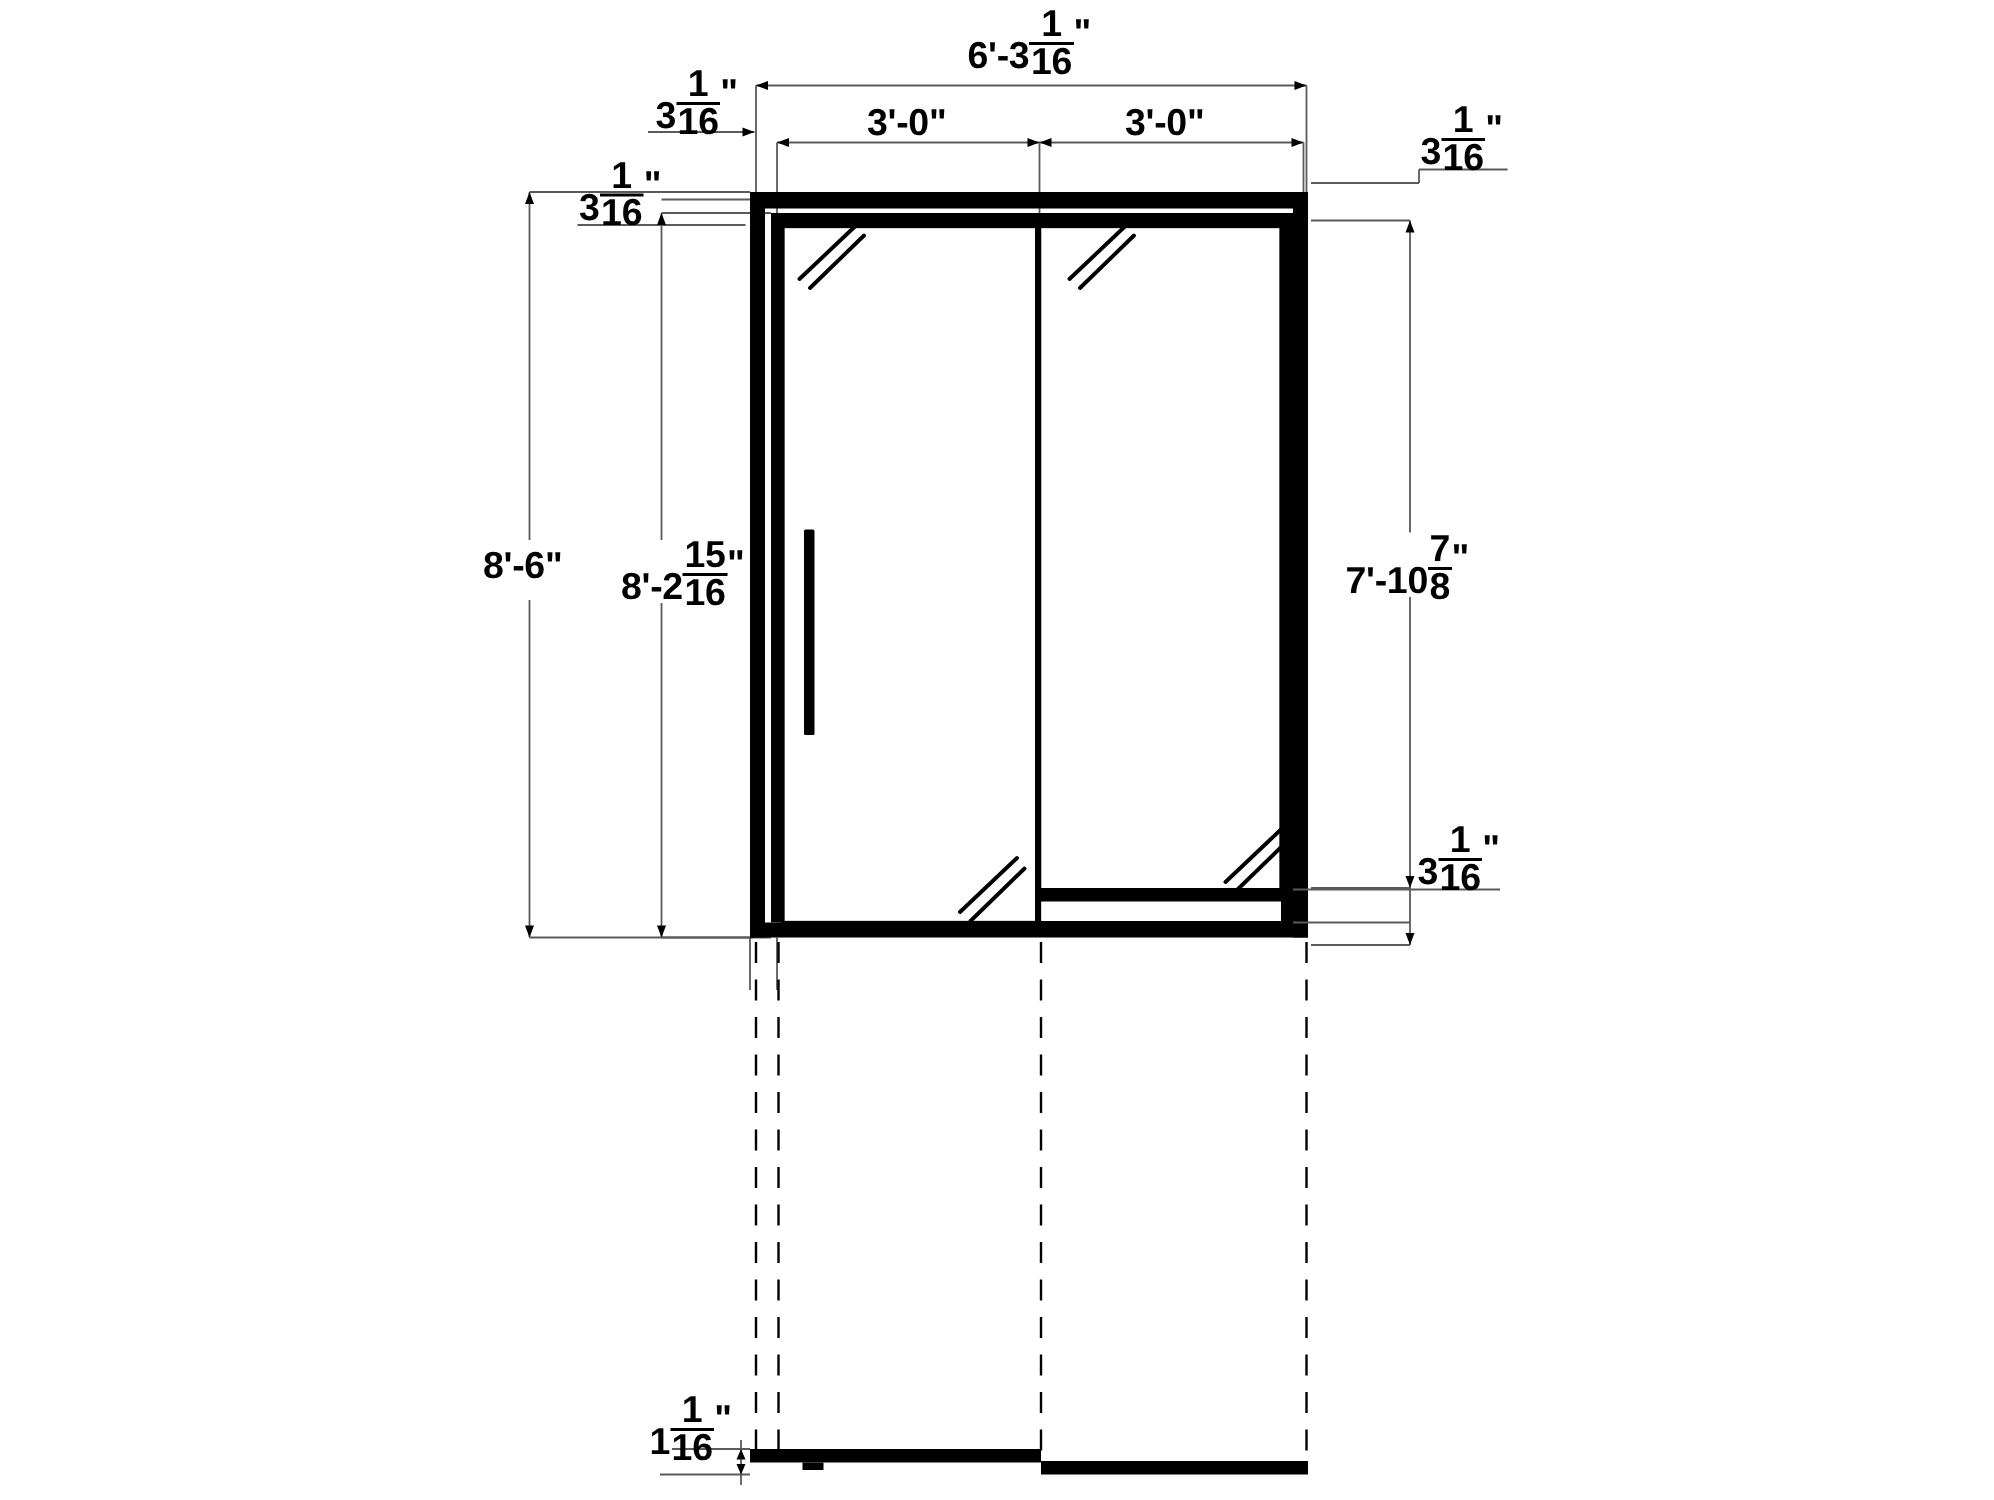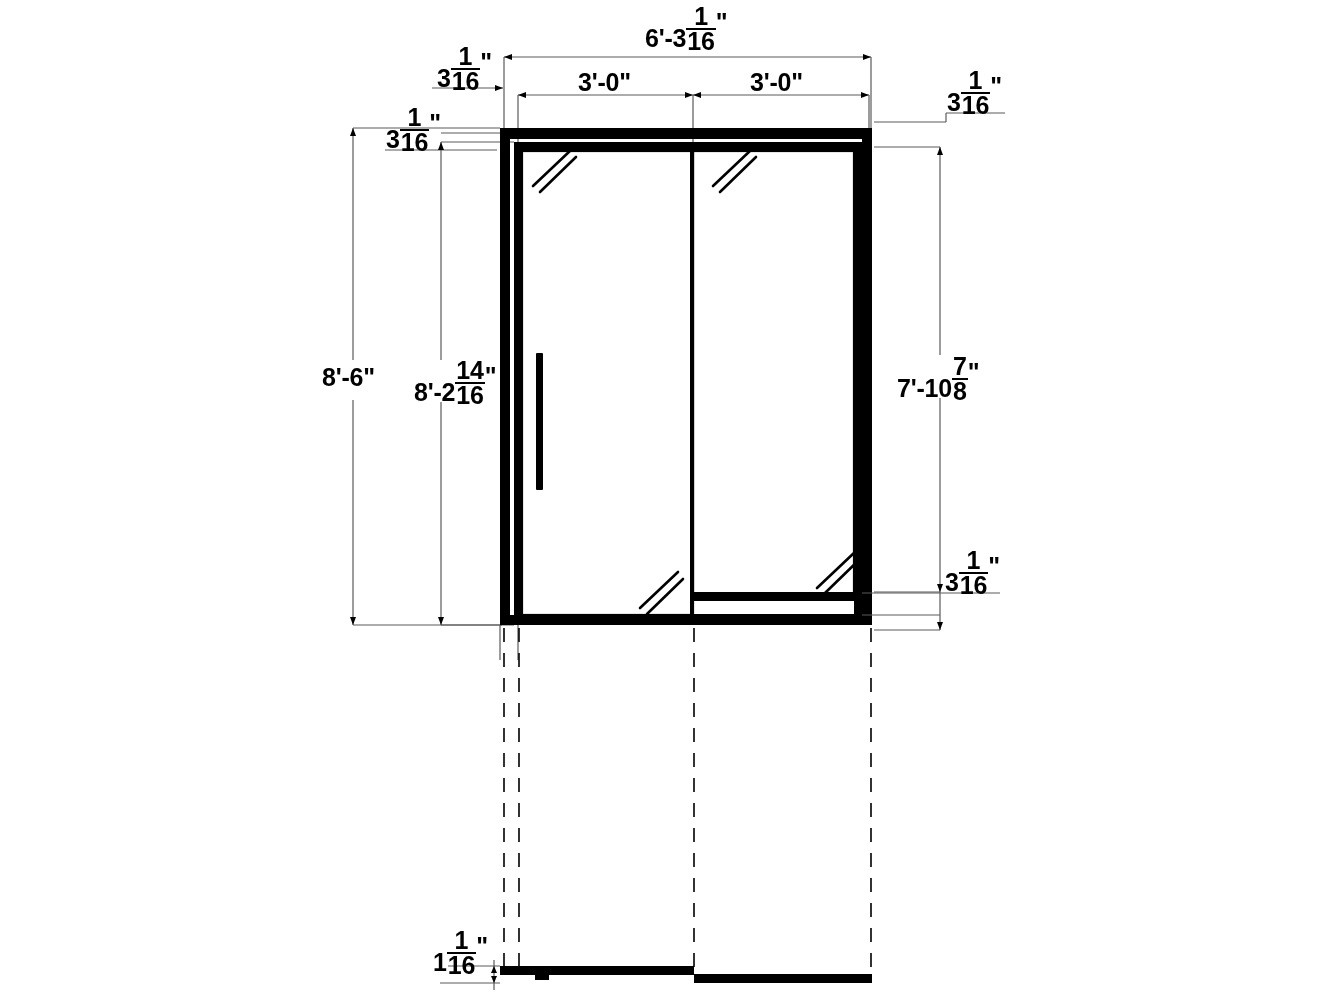--- a/index.html
+++ b/index.html
@@ -224,21 +224,21 @@
     <span class="whole">3</span><span class="frac"><span class="num">1</span><span class="den">16</span></span><span class="inchmark">"</span>
   </div>
 
   <div class="dim-label" style="left:386px; top:113px;">
     <span class="whole">3</span><span class="frac"><span class="num">1</span><span class="den">16</span></span><span class="inchmark">"</span>
   </div>
 
   <div class="dim-label dim-plain" style="left:322px; top:365px;">8'-6"</div>
 
   <div class="dim-label" style="left:400px; top:366px;margin-left:14px;">
-    <span class="whole">8'-2</span><span class="frac"><span class="num">14</span><span class="den">16</span></span><span class="inchmark">"</span>
+    <span class="whole">8'-2</span><span class="frac"><span class="num">15</span><span class="den">16</span></span><span class="inchmark">"</span>
   </div>
 
   <div class="dim-label" style="left:897px; top:362px;">
     <span class="whole">7'-10</span><span class="frac"><span class="num">7</span><span class="den">8</span></span><span class="inchmark">"</span>
   </div>
 
   <div class="dim-label" style="left:945px; top:556px;">
     <span class="whole">3</span><span class="frac"><span class="num">1</span><span class="den">16</span></span><span class="inchmark">"</span>
   </div>
 

